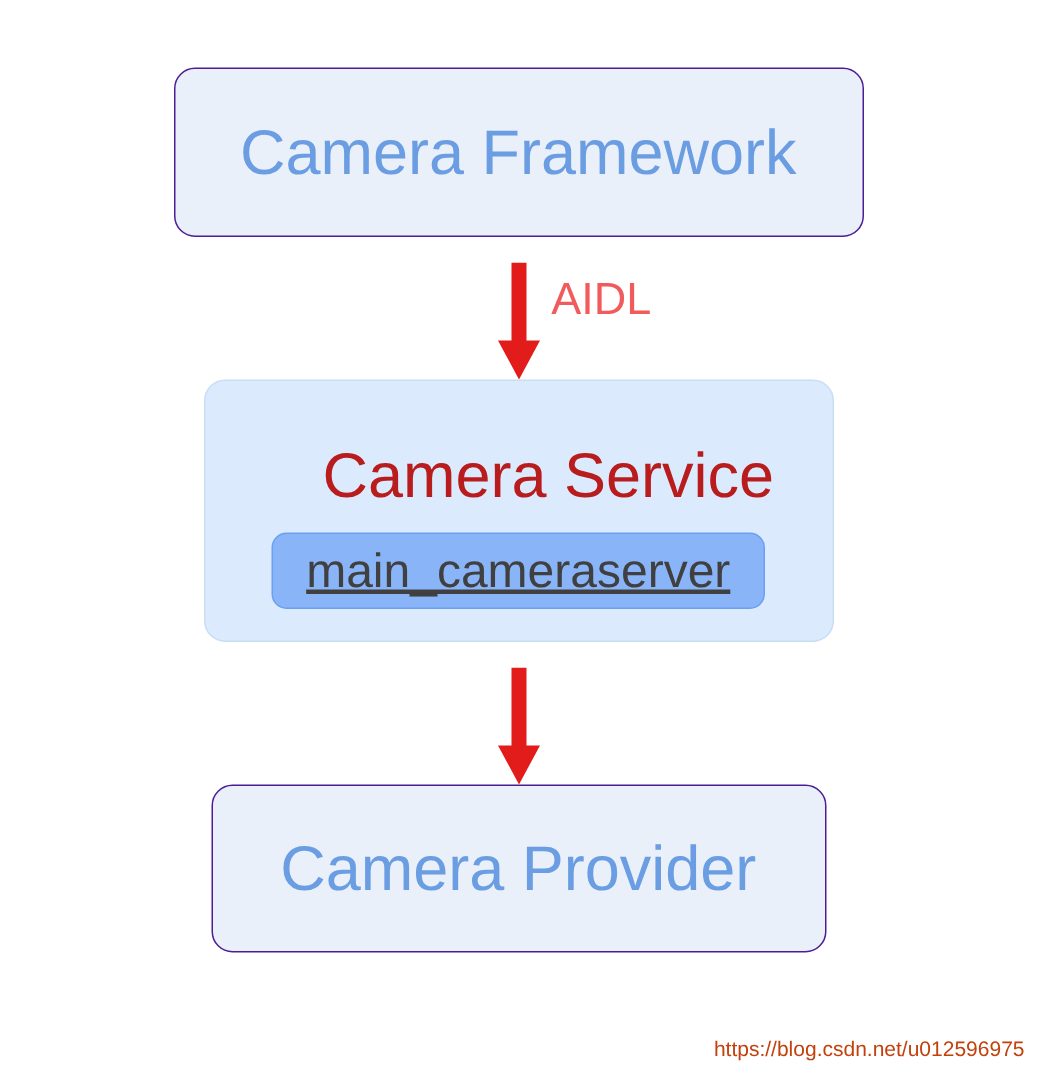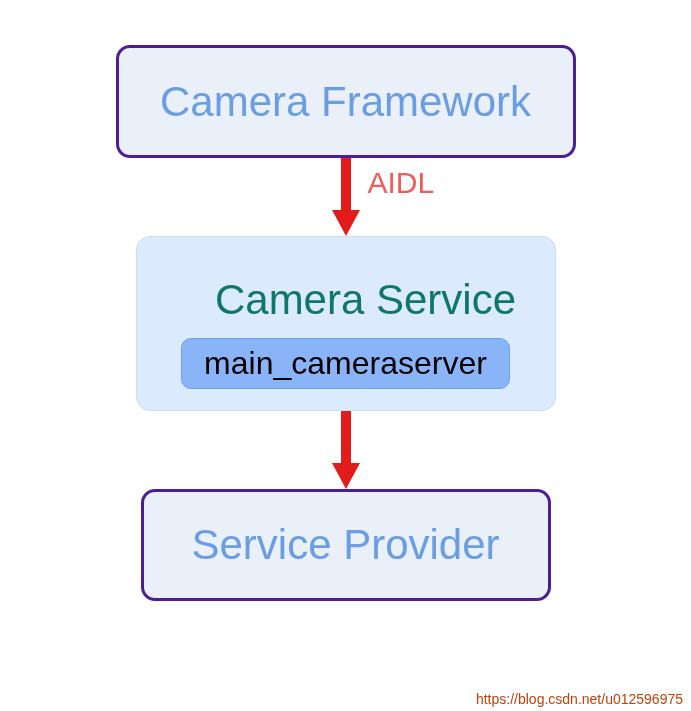--- a/index.html
+++ b/index.html
@@ -20,58 +20,60 @@
     }
     .box {
       border-radius: 14px;
       display: flex;
       flex-direction: column;
       align-items: center;
       justify-content: center;
     }
     .box-light {
       background: #e9f0fa;
-      border: 3px solid #4c1d95;
+      border: 1px solid #4c1d95;
       color: #6b9de3;
       font-size: 42px;
       width: 460px;
       height: 113px;
       text-align: right;
     }
     .box-service {
       background: #dbeafc;
       border: 1px solid #c9ddf5;
       width: 420px;
       height: 175px;
       padding-top: 18px;
     }
     .service-title {
-      color: #0f766e;
+      color: #b91c1c;
       font-size: 42px;
       margin-bottom: 14px;
       margin-left: 40px;
     }
     .sub-box {
       background: #8ab4f8;
       border: 1px solid #6aa0f2;
       border-radius: 10px;
-      color: #000000;
+      color: #404040;
       font-size: 32px;
       padding: 6px 22px;
+      text-decoration: underline;
     }
     .box-provider {
       width: 410px;
       height: 112px;
     }
     .arrow-wrap {
       position: relative;
       height: 78px;
       width: 100%;
       display: flex;
       justify-content: center;
+      margin-top: 17px;
     }
     .arrow {
       position: absolute;
       top: 0;
       left: 50%;
       transform: translateX(-50%);
     }
     .arrow-label {
       position: absolute;
       left: calc(50% + 22px);
@@ -116,16 +118,16 @@
 </div>
 
 <div class="arrow-wrap">
   <svg class="arrow" width="30" height="78">
     <line x1="15" y1="0" x2="15" y2="56" stroke="#e21b1b" stroke-width="10"></line>
     <polygon points="15,78 1,52 29,52" fill="#e21b1b"></polygon>
   </svg>
 </div>
 
 <div class="box box-light box-provider">
-  <span>Service Provider</span>
+  <span>Camera Provider</span>
 </div>
 
 <div class="watermark">https://blog.csdn.net/u012596975</div>
 
 </body></html>

